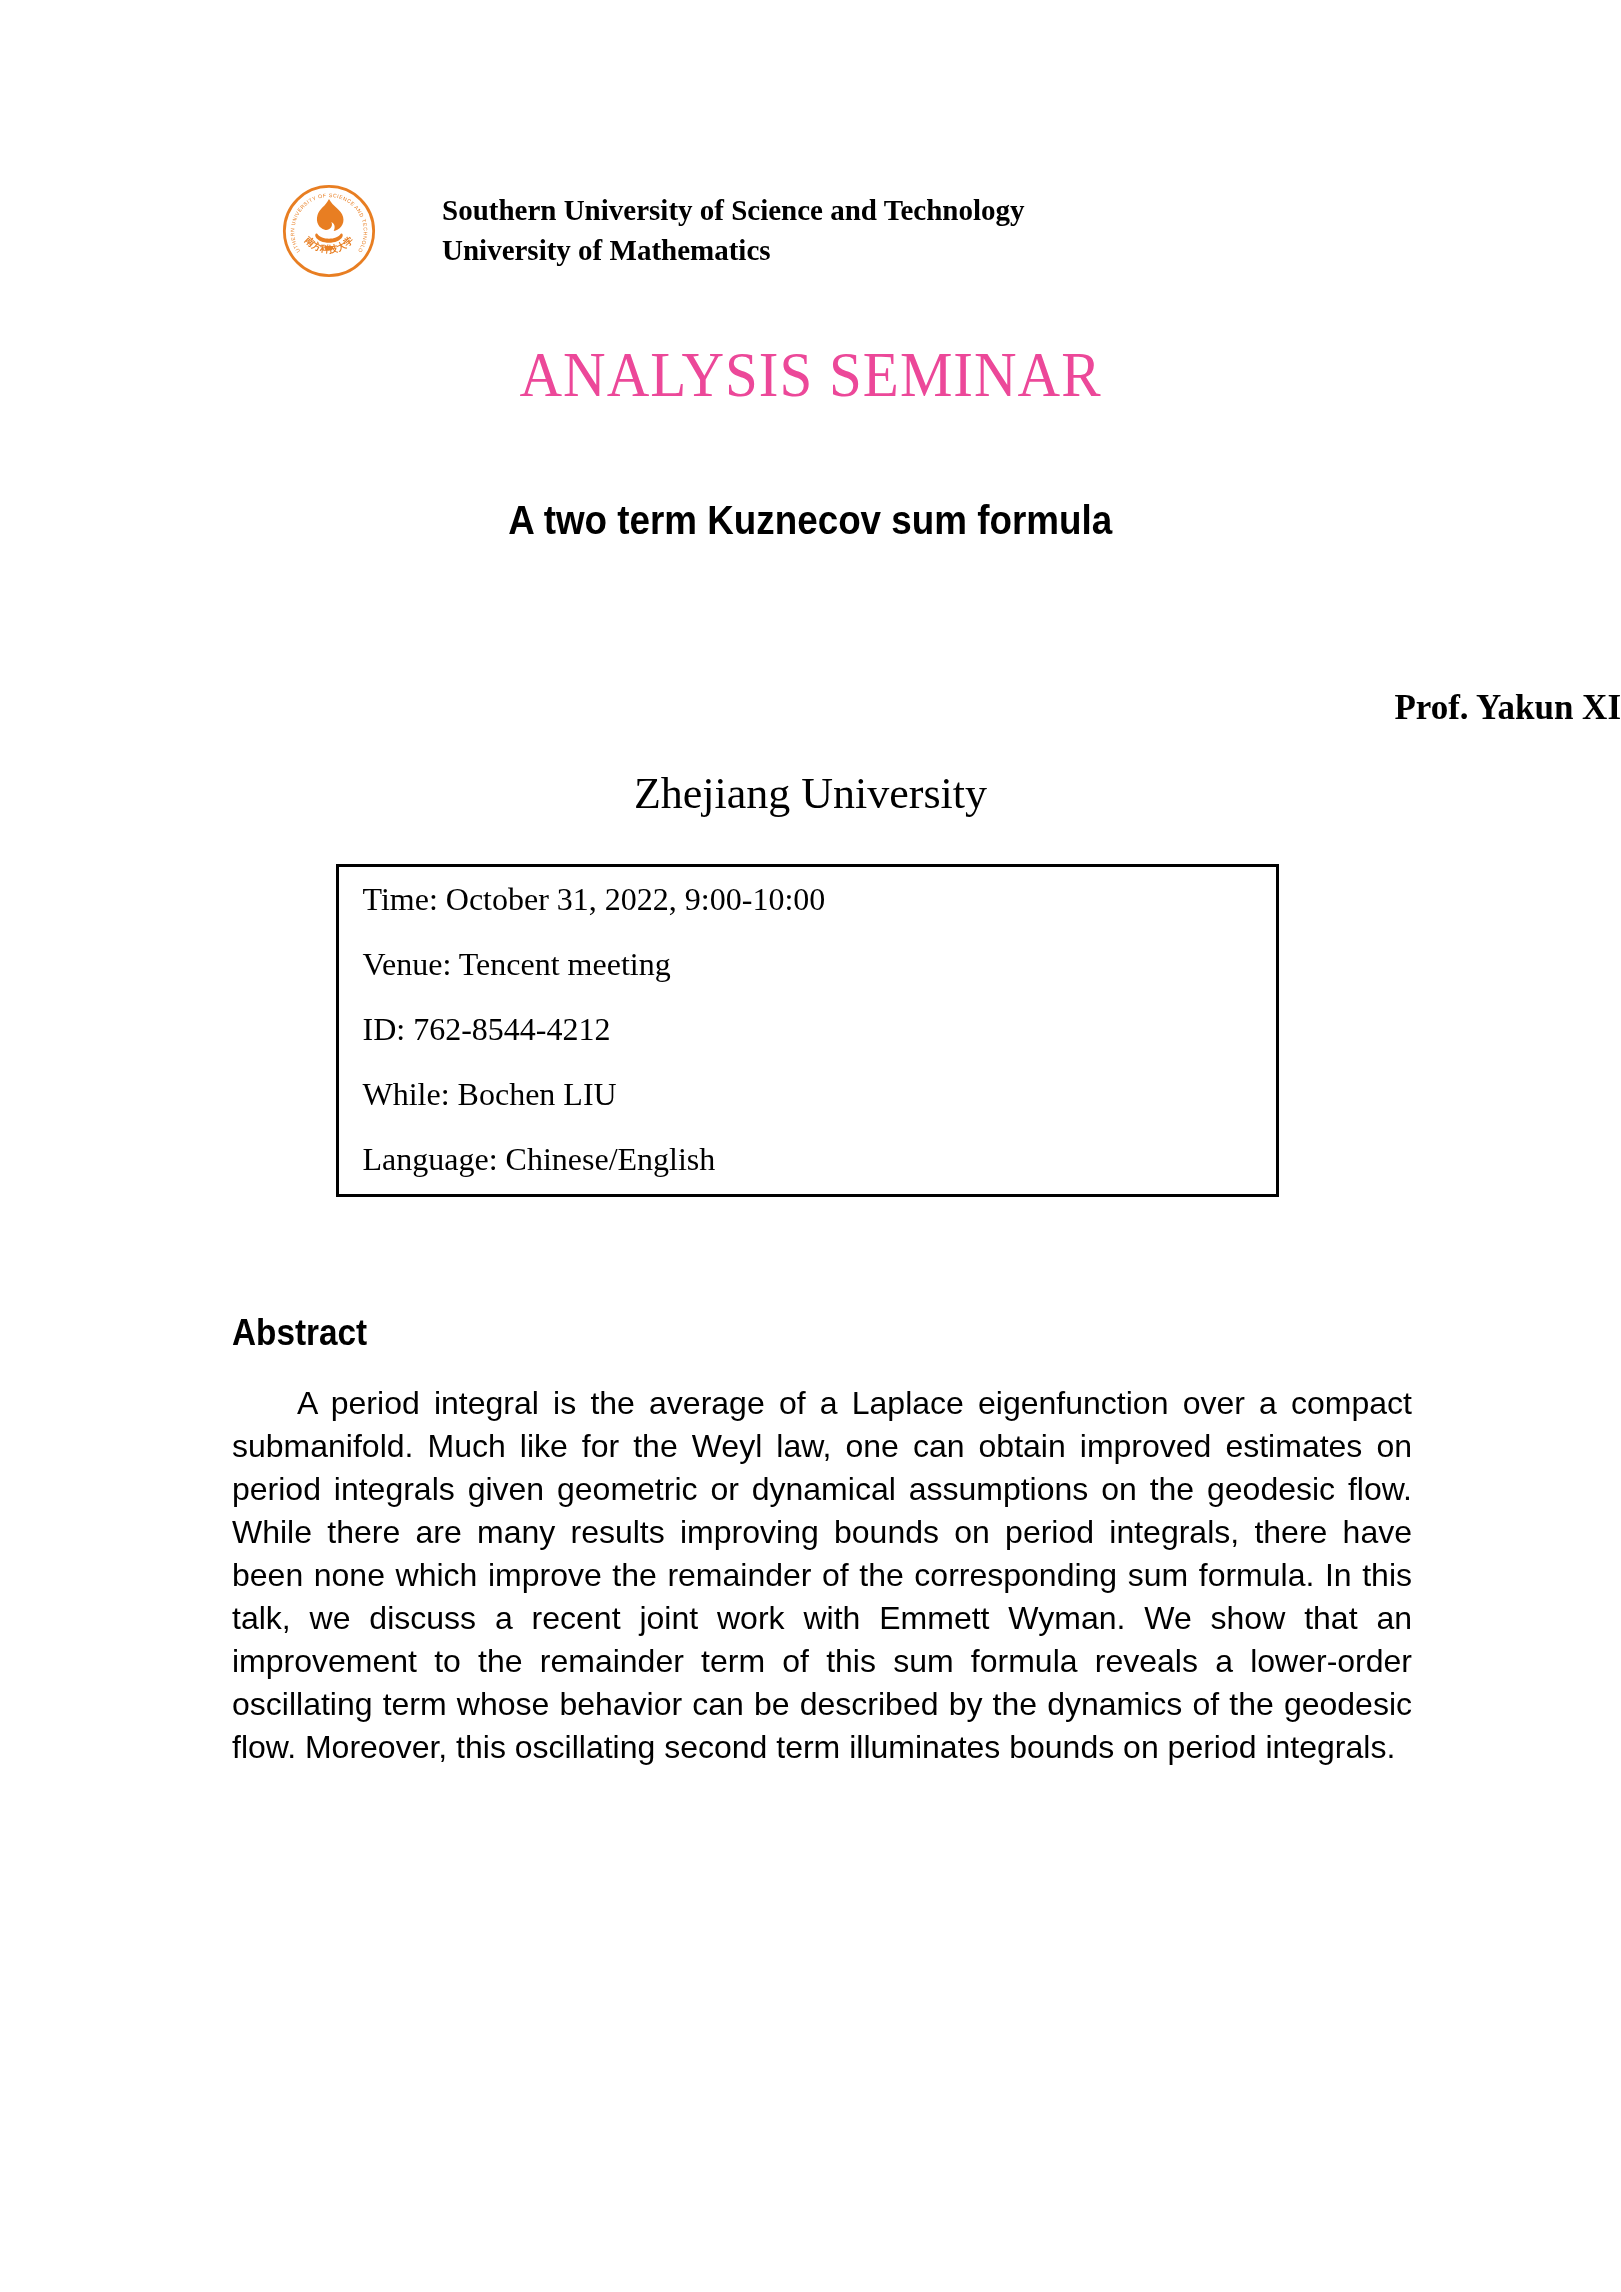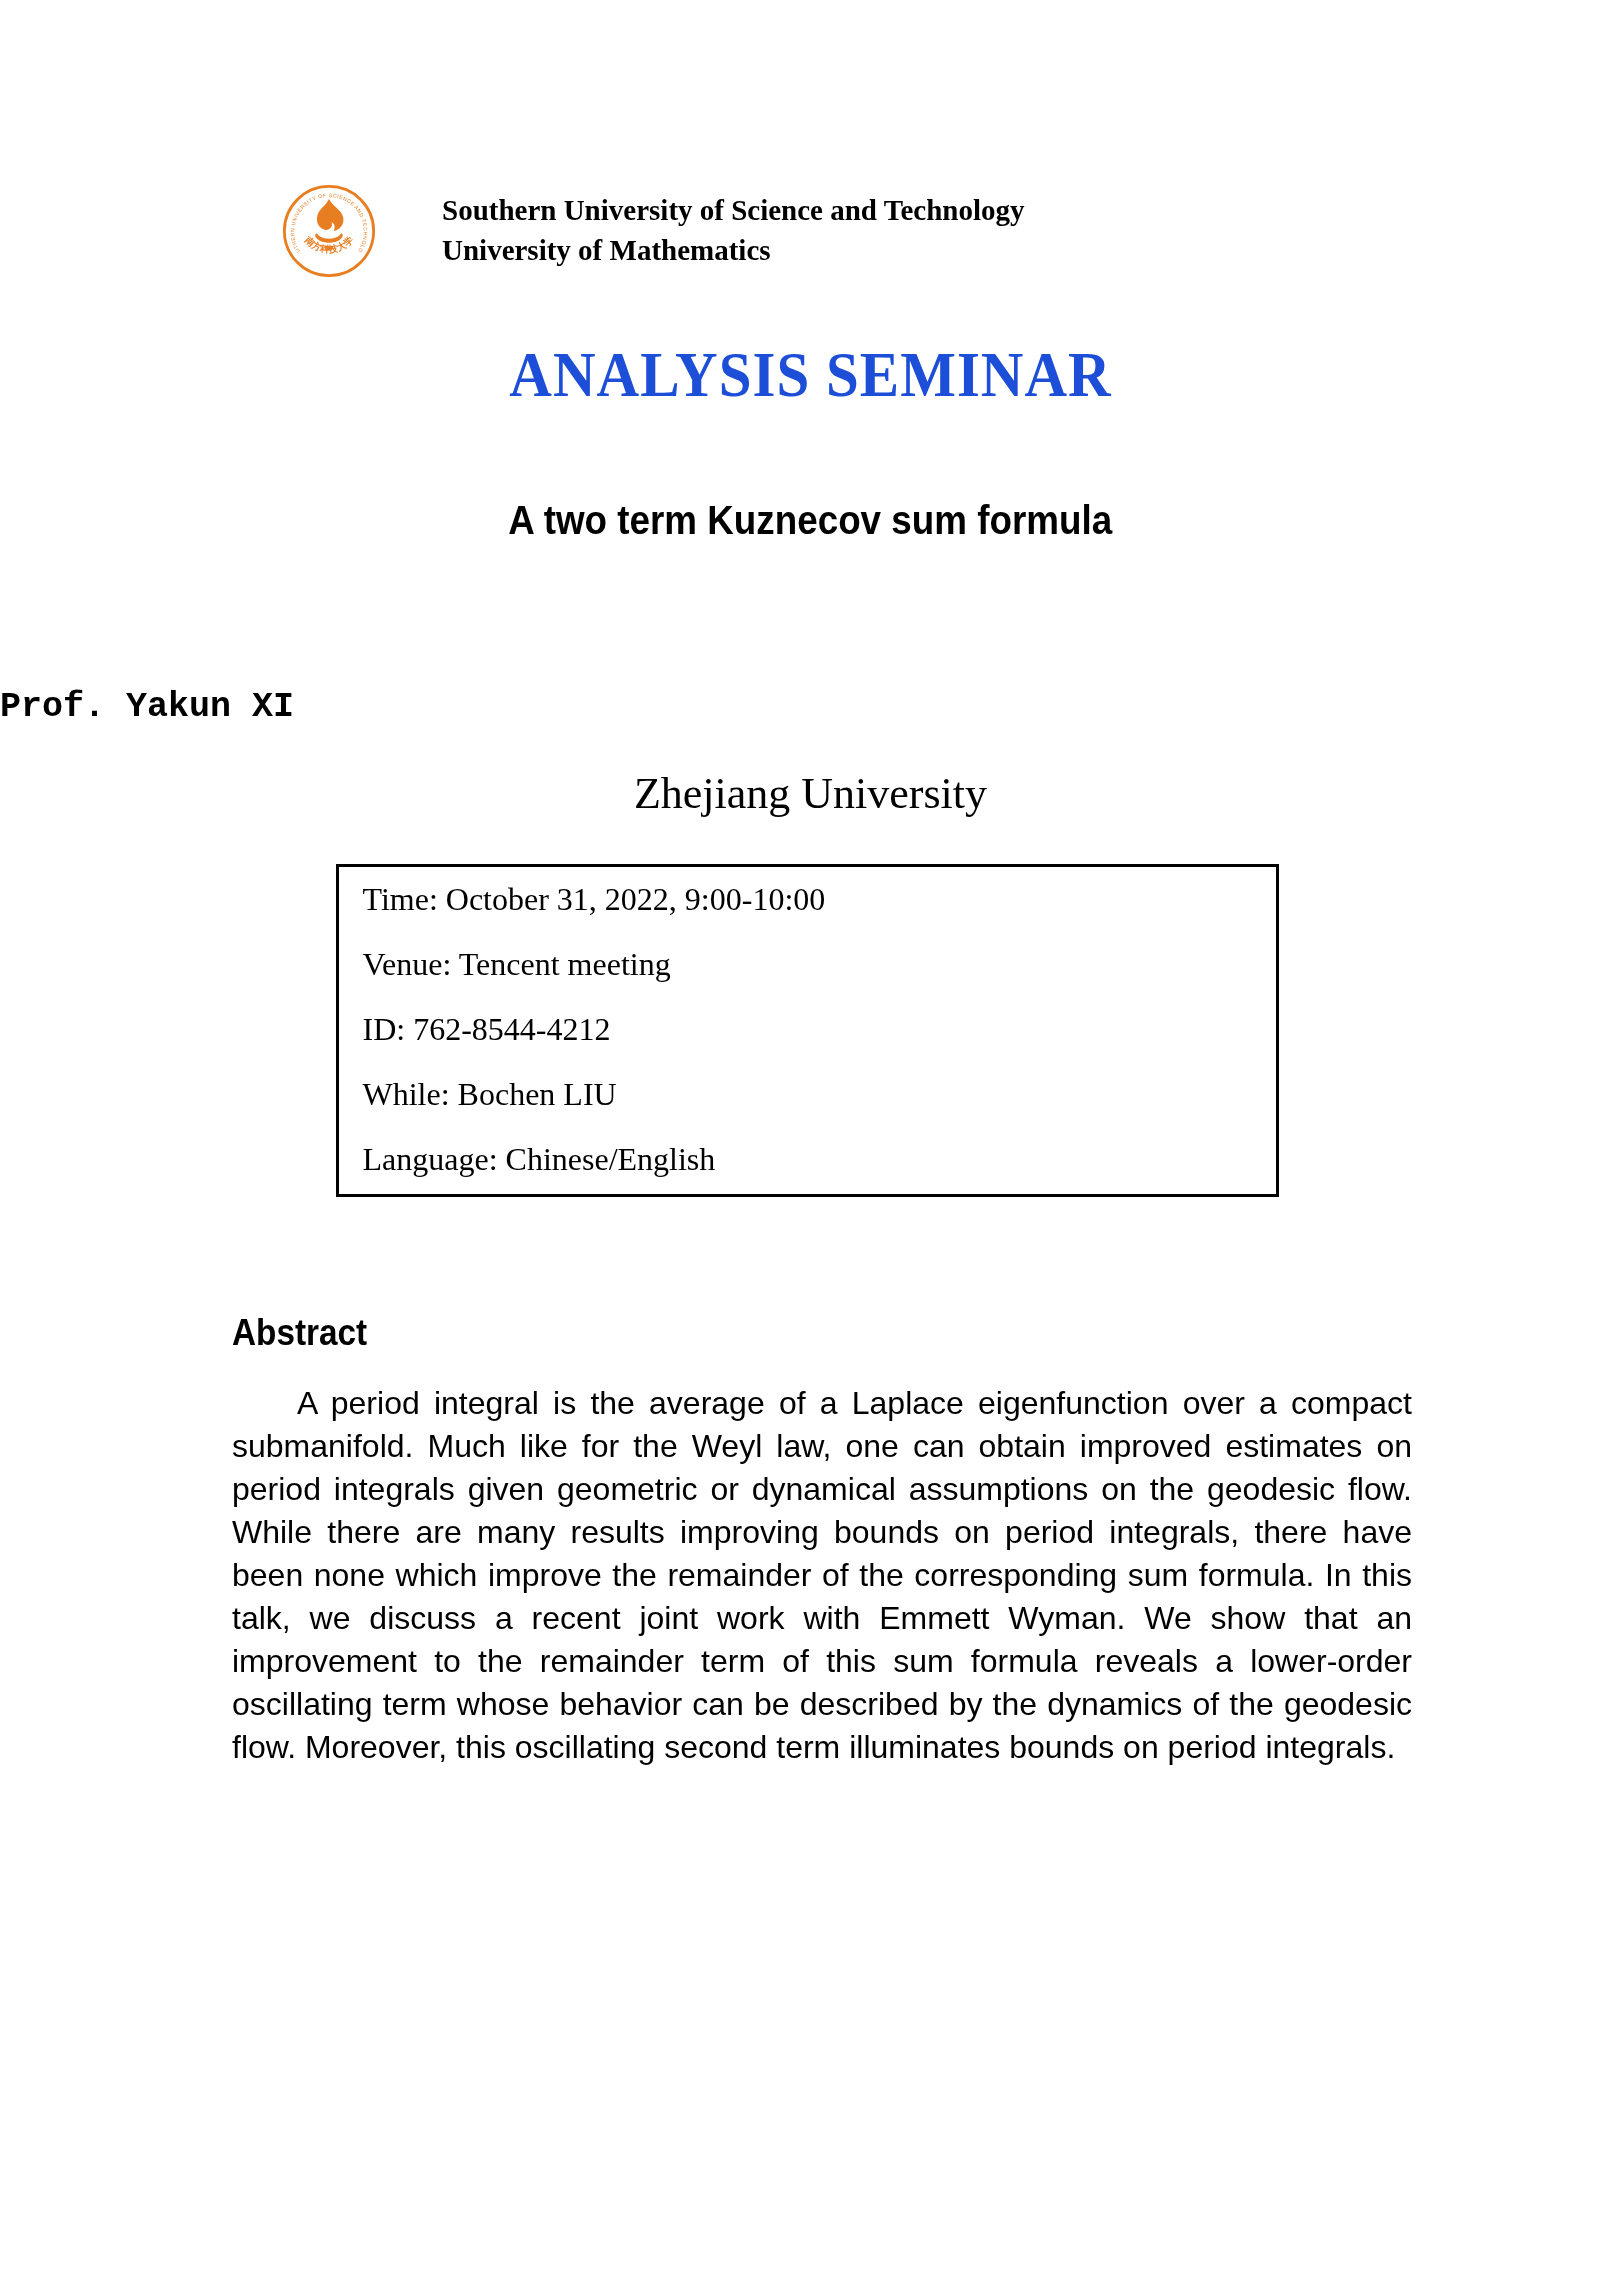--- a/index.html
+++ b/index.html
@@ -33,25 +33,25 @@
   }
 
   
   .series-title {
     position: absolute;
     left: 0;
     top: 343px;
     width: 100%;
     text-align: center;
     font-family: "Liberation Serif", serif;
-    font-weight: bold;
+    font-weight: normal;
     font-size: 59px;
     line-height: 59px;
     letter-spacing: 1px;
-    color: #1d4ed8;
+    color: #ec4899;
   }
   .series-title .stretch {
     display: inline-block;
     transform: scaleY(1.08);
     transform-origin: center top;
   }
 
   
   .talk-title {
     position: absolute;
@@ -70,22 +70,22 @@
     transform: scaleX(0.92);
     transform-origin: center center;
   }
 
   
   .speaker {
     position: absolute;
     left: 0;
     top: 687px;
     width: 100%;
-    text-align: left;
-    font-family: Liberation Mono, monospace;
+    text-align: right;
+    font-family: Liberation Serif, serif;
     font-weight: bold;
     font-size: 35px;
     line-height: 41px;
   }
   .affiliation {
     position: absolute;
     left: 0;
     top: 772px;
     width: 100%;
     text-align: center;

